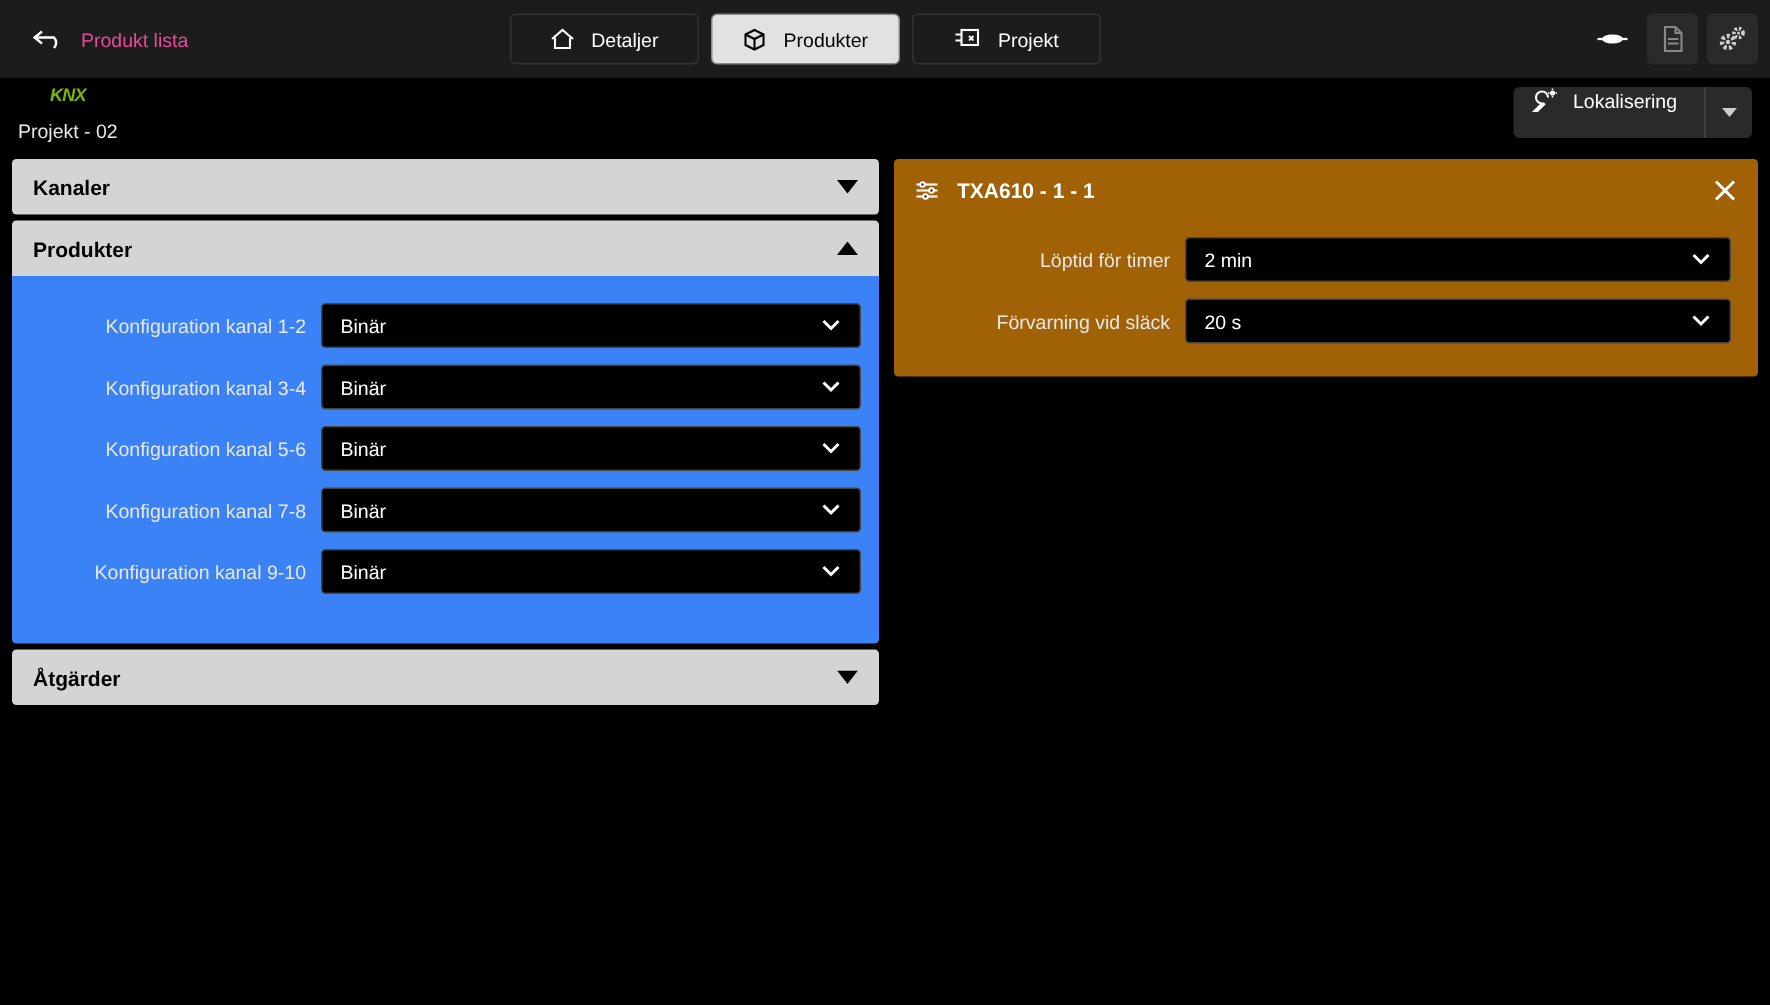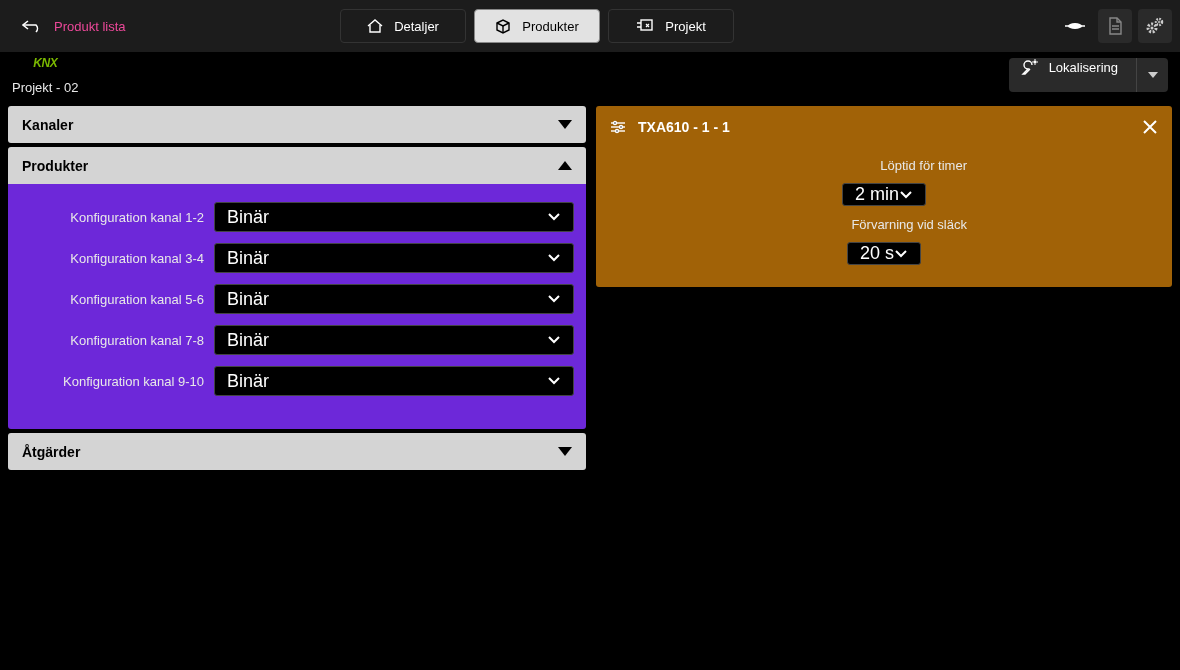--- a/index.html
+++ b/index.html
@@ -146,21 +146,21 @@
       padding: 0 14px;
       font-size: 14px;
       font-weight: bold;
       border-radius: 3px;
       cursor: pointer;
     }
     .panel-header .arrow {
       margin-left: auto;
     }
     .panel-body {
-      background: #6d28d9;
+      background: #3b82f6;
       padding: 18px 12px 18px 12px;
       border-radius: 0 0 3px 3px;
     }
     .param-row {
       display: flex;
       align-items: center;
       gap: 10px;
       margin-bottom: 11px;
     }
     .param-row:last-child {
@@ -174,21 +174,21 @@
     }
     .select-box {
       flex: 1;
       height: 30px;
       background: #000;
       border: 1px solid #444;
       border-radius: 3px;
       display: flex;
       align-items: center;
       padding: 0 12px;
-      font-size: 18px;
+      font-size: 13px;
       cursor: pointer;
     }
     .select-box .chev {
       margin-left: auto;
     }
     .right-panel {
       background: #a16207;
       border-radius: 3px;
       padding-bottom: 22px;
     }
@@ -206,21 +206,20 @@
       cursor: pointer;
     }
     .right-body {
       padding: 10px 18px 0 18px;
     }
     .right-row {
       display: flex;
       align-items: center;
       gap: 10px;
       margin-bottom: 11px;
-      flex-direction: column;
     }
     .right-row:last-child {
       margin-bottom: 0;
     }
     .right-label {
       width: 166px;
       text-align: right;
       font-size: 13px;
       color: #e8e8e8;
     }

